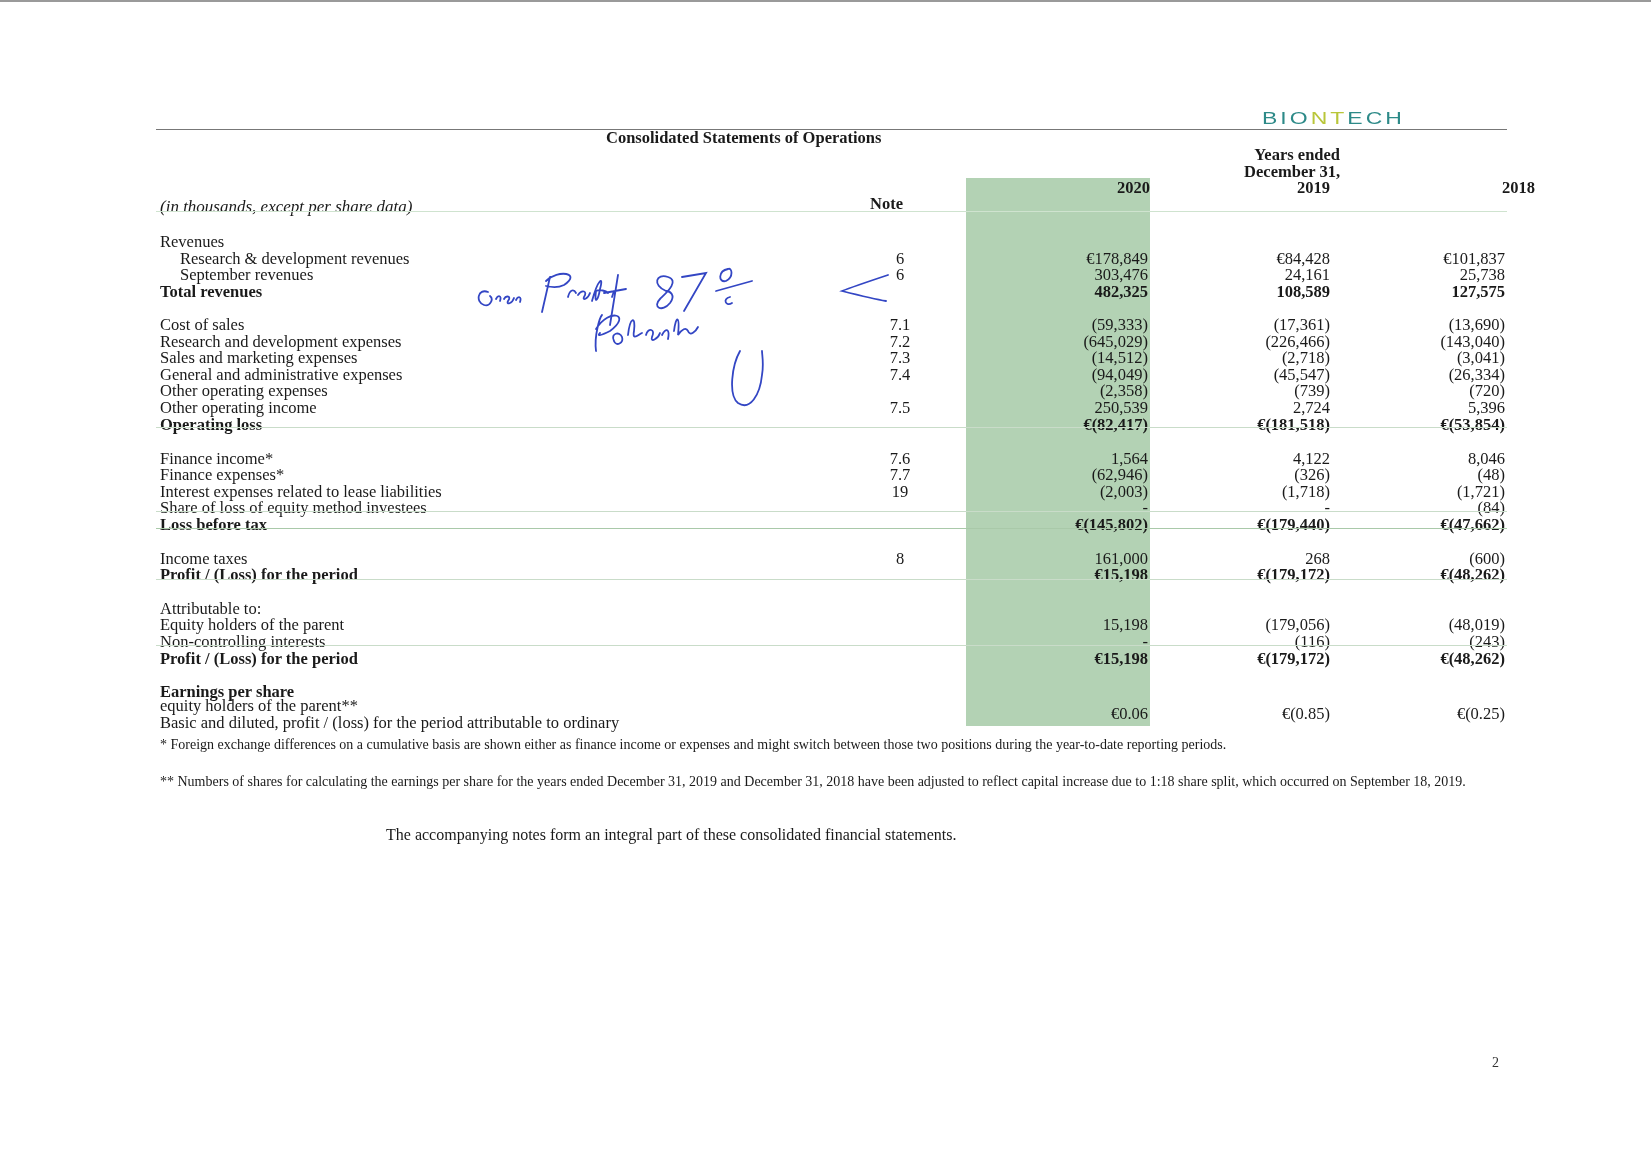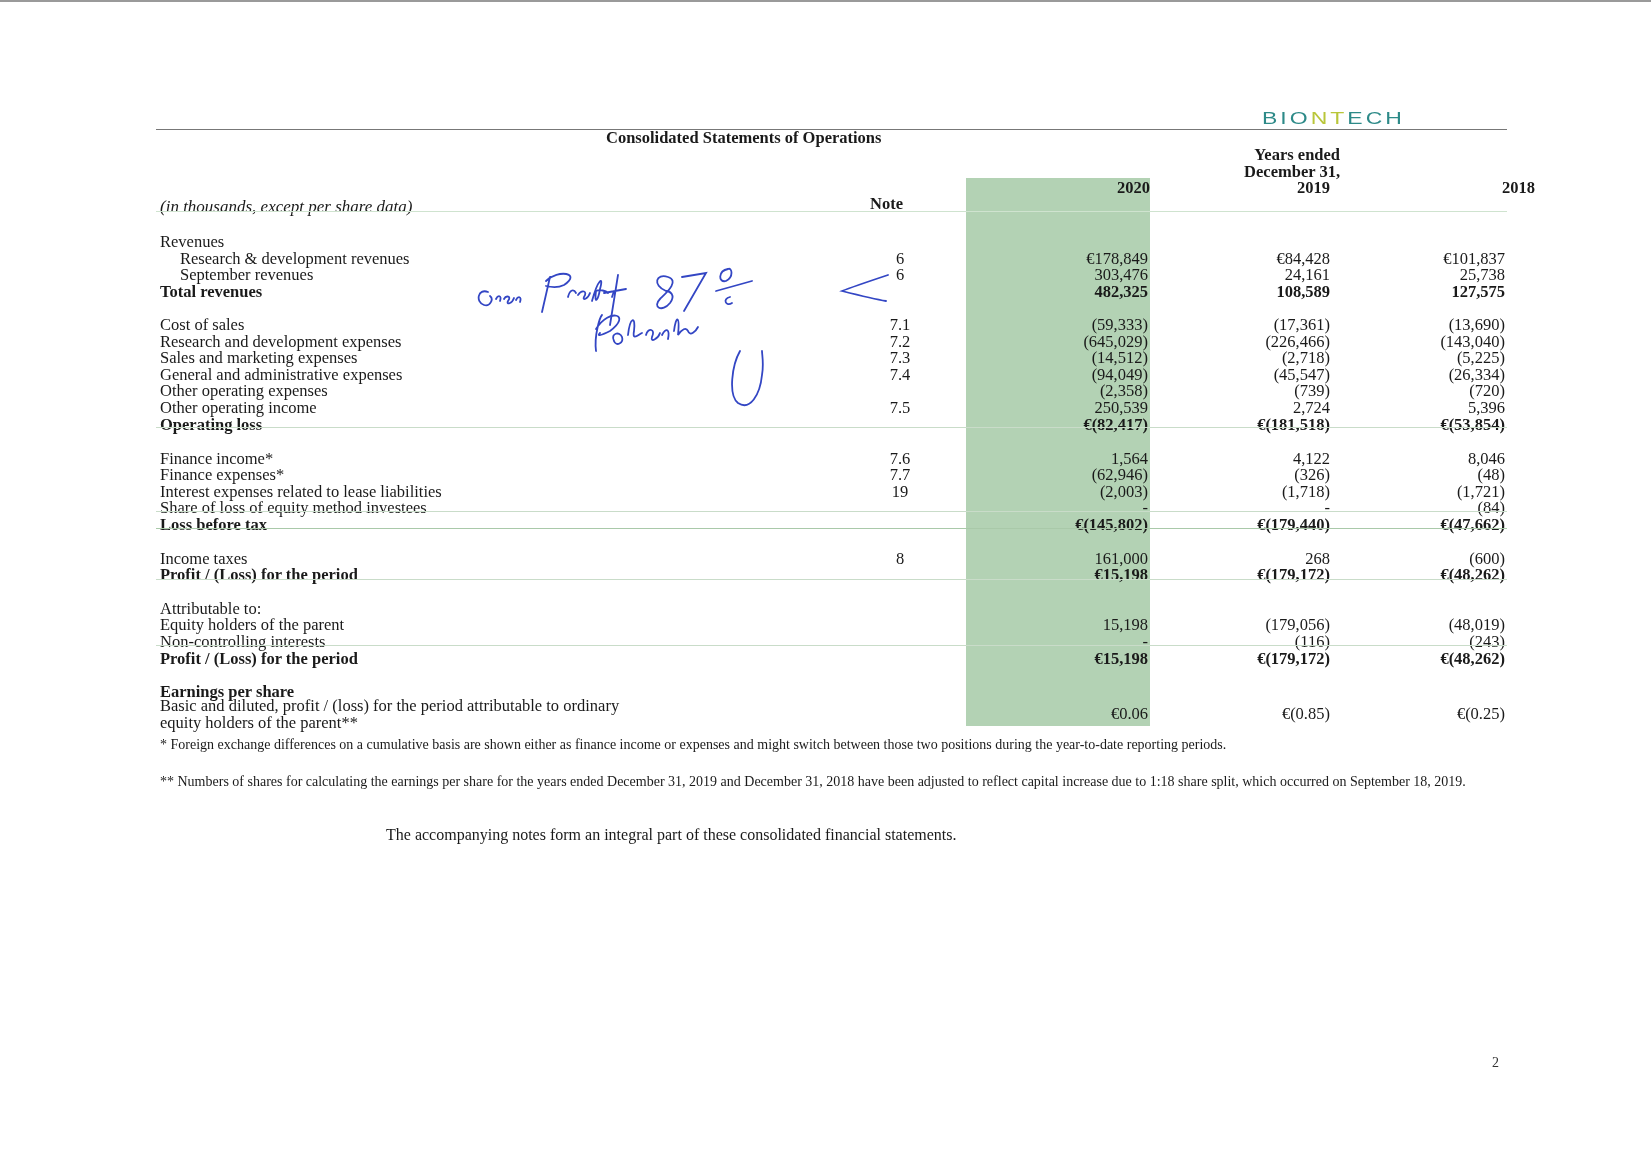--- a/index.html
+++ b/index.html
@@ -133,21 +133,21 @@
       <span class="note">7.2</span>
       <span class="v2020">(645,029)</span>
       <span class="v2019">(226,466)</span>
       <span class="v2018">(143,040)</span>
     </div>
     <div class="row" style="top: 349px;">
       <span class="label">Sales and marketing expenses</span>
       <span class="note">7.3</span>
       <span class="v2020">(14,512)</span>
       <span class="v2019">(2,718)</span>
-      <span class="v2018">(5,225)</span>
+      <span class="v2018">(3,041)</span>
     </div>
     <div class="row" style="top: 366px;">
       <span class="label">General and administrative expenses</span>
       <span class="note">7.4</span>
       <span class="v2020">(94,049)</span>
       <span class="v2019">(45,547)</span>
       <span class="v2018">(26,334)</span>
     </div>
     <div class="row" style="top: 382px;">
       <span class="label">Other operating expenses</span>
@@ -256,22 +256,22 @@
     </div>
   </div>
 
 <div class="rule" style="top:427px"></div>
 <div class="rule" style="top:511px"></div>
 <div class="rule dark" style="top:528px"></div>
 <div class="rule" style="top:579px"></div>
 <div class="rule" style="top:645px"></div>
 
 <div class="eps-label">
+  <div>equity holders of the parent**</div>
   <div>Basic and diluted, profit / (loss) for the period attributable to ordinary</div>
-  <div>equity holders of the parent**</div>
 </div>
 <div class="row" style="top:705px">
   <span class="v2020">€0.06</span>
   <span class="v2019">€(0.85)</span>
   <span class="v2018">€(0.25)</span>
 </div>
 
 <div class="footnote" style="top:737px">* Foreign exchange differences on a cumulative basis are shown either as finance income or expenses and might switch between those two positions during the year-to-date reporting periods.</div>
 <div class="footnote" style="top:774px">** Numbers of shares for calculating the earnings per share for the years ended December 31, 2019 and December 31, 2018 have been adjusted to reflect capital increase due to 1:18 share split, which occurred on September 18, 2019.</div>
 

